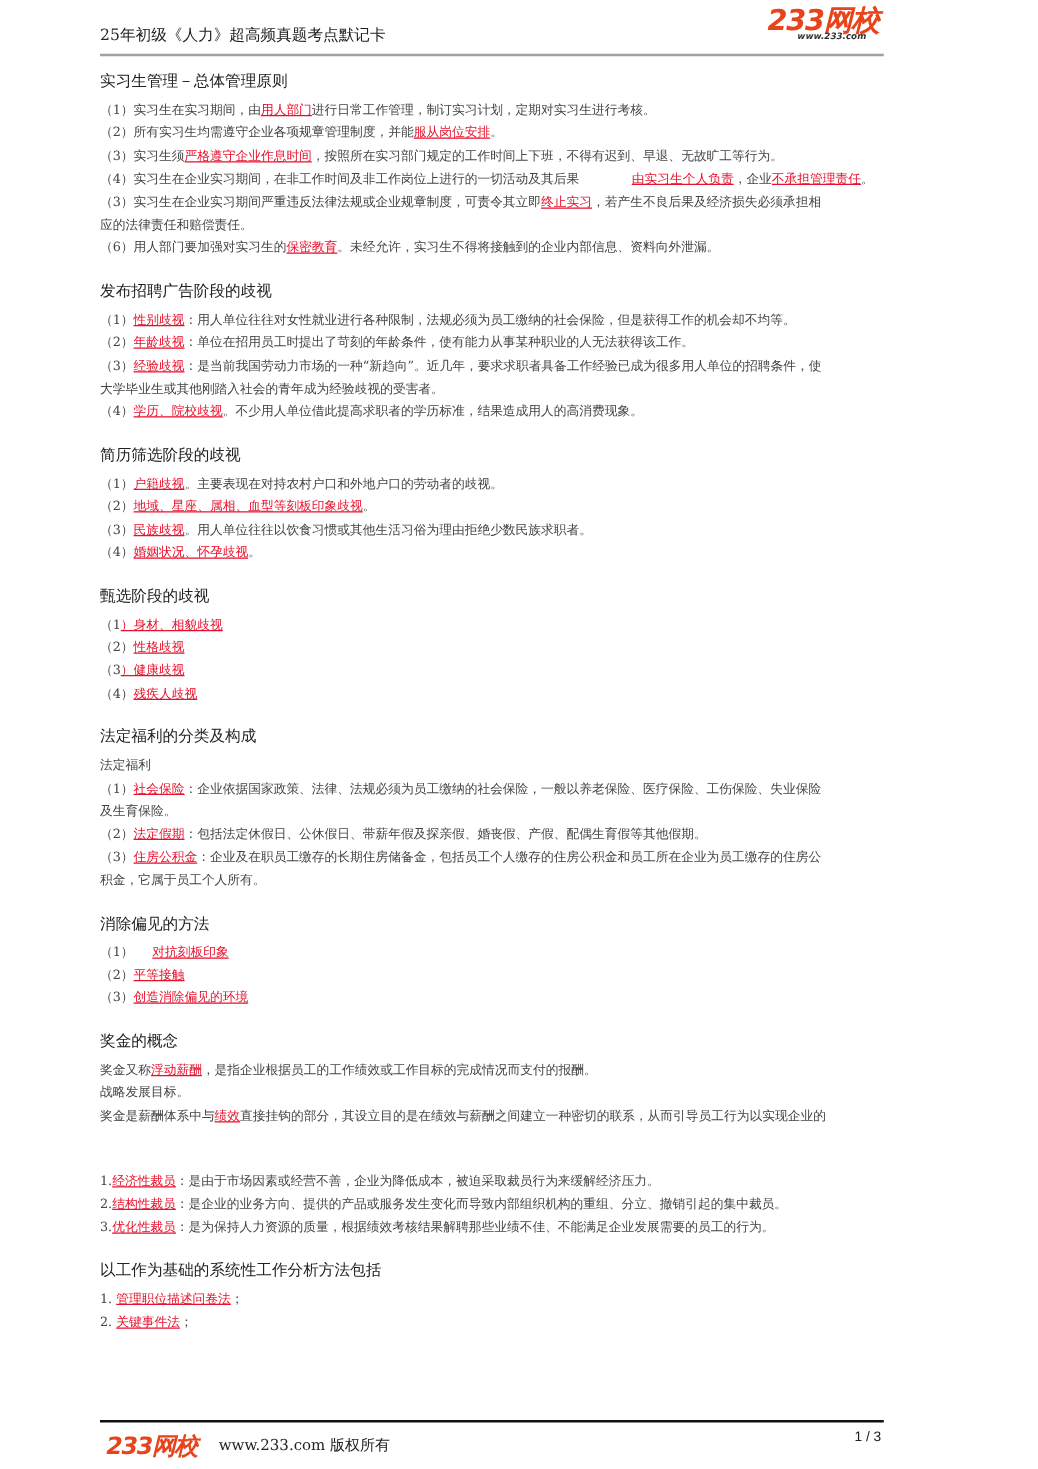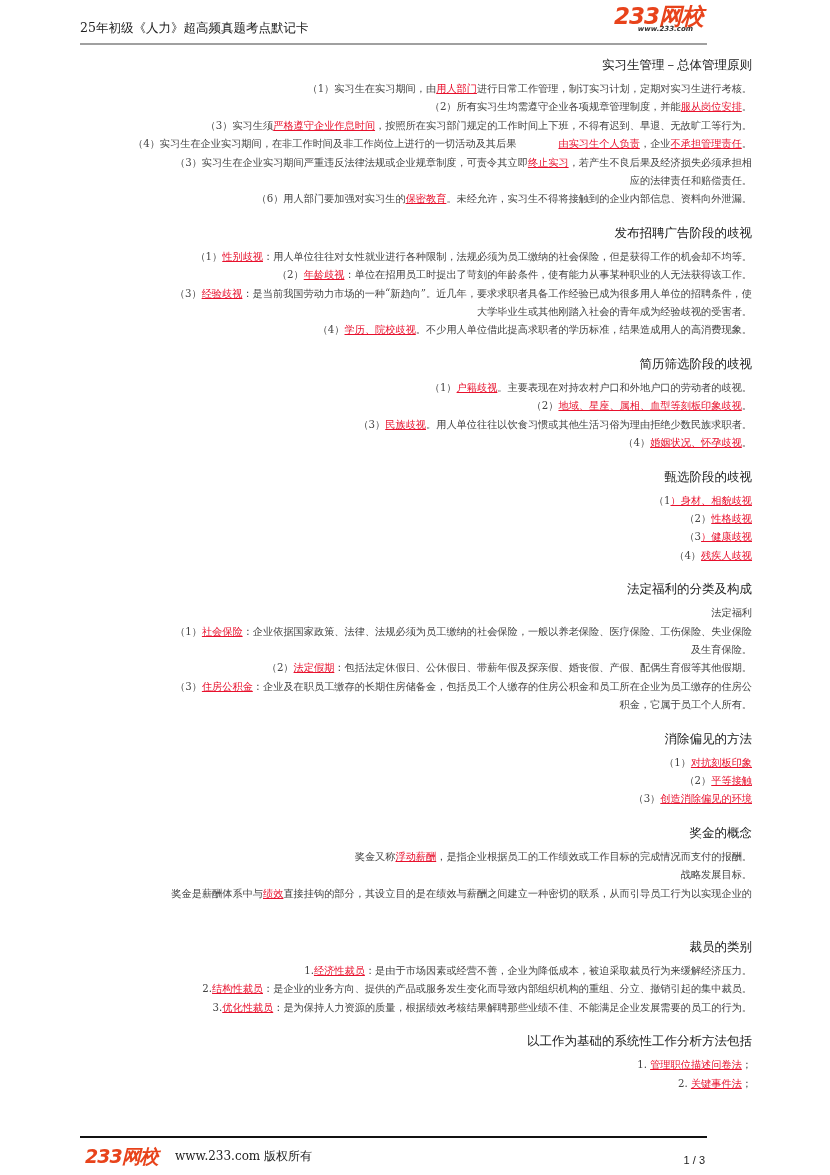--- a/index.html
+++ b/index.html
@@ -7,30 +7,30 @@
   body { font-family: "DejaVu Sans", "Liberation Sans", sans-serif; color: #333333; position: relative; }
 
   .header { position: absolute; left: 80px; top: 3px; width: 627px; height: 59px; }
   .header-title { position: absolute; left: 0; top: 17px; font-size: 12.5px; color: #222; font-family: "DejaVu Serif", "Liberation Serif", serif; }
   .logo { position: absolute; right: 0; top: 0; width: 100px; height: 32px; }
   .logo-main { position: absolute; right: 4px; top: -2px; font-size: 23px; font-weight: bold; font-style: italic; color: #e8431b; letter-spacing: -1px; font-family: "DejaVu Sans", sans-serif; }
   .logo-sub { position: absolute; right: 14px; top: 22px; font-size: 7px; font-weight: bold; font-style: italic; color: #333; font-family: "DejaVu Sans", sans-serif; }
   .header-rule { position: absolute; left: 0; top: 40px; width: 627px; height: 2px; background: #a0a0a0; }
 
   .content { position: absolute; left: 80px; top: 55px; width: 672px; }
-  .section { margin-bottom: 0; text-align: right; }
+  .section { margin-bottom: 0; }
   .sec-title { font-size: 12.5px; color: #222; line-height: 20px; font-family: "DejaVu Serif", "Liberation Serif", serif; margin-bottom: 5px; }
   .line { font-size: 10.2px; line-height: 18.4px; color: #444; font-family: "DejaVu Serif", "Liberation Serif", serif; }
   .kw { color: #e8112d; text-decoration: underline; }
 
   .footer { position: absolute; left: 80px; top: 1135px; width: 627px; height: 40px; }
   .footer-rule { position: absolute; left: 0; top: 1px; width: 627px; height: 2px; background: #111; }
   .footer-logo { position: absolute; left: 5px; top: 9px; font-size: 19px; font-weight: bold; font-style: italic; color: #e8431b; letter-spacing: -1px; }
   .footer-text { position: absolute; left: 95px; top: 13px; font-size: 12px; color: #222; font-family: "DejaVu Serif", "Liberation Serif", serif; }
-  .page-num { position: absolute; right: 2px; top: 19px; font-size: 11px; color: #222; font-family: "Liberation Sans", sans-serif; }
+  .page-num { position: absolute; right: 2px; top: 9px; font-size: 11px; color: #222; font-family: "Liberation Sans", sans-serif; }
 </style>
 </head>
 <body>
 
 <div class="header">
   <div class="header-title">25年初级《人力》超高频真题考点默记卡</div>
   <div class="logo">
     <span class="logo-main">233网校</span>
     <span class="logo-sub">www.233.com</span>
   </div>
@@ -79,34 +79,33 @@
       <div class="line"><span>法定福利</span></div>
       <div class="line"><span>（1）</span><span class="kw" style="color: rgb(232, 17, 45); text-decoration: underline;">社会保险</span><span>：企业依据国家政策、法律、法规必须为员工缴纳的社会保险，一般以养老保险、医疗保险、工伤保险、失业保险</span></div>
       <div class="line"><span>及生育保险。</span></div>
       <div class="line"><span>（2）</span><span class="kw" style="color: rgb(232, 17, 45);">法定假期</span><span>：包括法定休假日、公休假日、带薪年假及探亲假、婚丧假、产假、配偶生育假等其他假期。</span></div>
       <div class="line"><span>（3）</span><span class="kw" style="color: rgb(232, 17, 45);">住房公积金</span><span>：企业及在职员工缴存的长期住房储备金，包括员工个人缴存的住房公积金和员工所在企业为员工缴存的住房公</span></div>
       <div class="line"><span>积金，它属于员工个人所有。</span></div>
       <div style="height: 14px;"></div>
     </div>
     <div class="section">
       <div class="sec-title">消除偏见的方法</div>
-      <div class="line"><span>（1）</span><span class="kw" style="color: rgb(232, 17, 45);">对抗刻板印象</span></div>
+      <div class="line"><span>（1）</span><span class="kw" style="color: rgb(232, 17, 45); margin-left: 15px;">对抗刻板印象</span></div>
       <div class="line"><span>（2）</span><span class="kw" style="color: rgb(232, 17, 45);">平等接触</span></div>
       <div class="line"><span>（3）</span><span class="kw" style="color: rgb(232, 17, 45);">创造消除偏见的环境</span></div>
       <div style="height: 14px;"></div>
     </div>
     <div class="section">
       <div class="sec-title">奖金的概念</div>
       <div class="line"><span>奖金又称</span><span class="kw" style="color: rgb(232, 17, 45);">浮动薪酬</span><span>，是指企业根据员工的工作绩效或工作目标的完成情况而支付的报酬。</span></div>
       <div class="line"><span>战略发展目标。</span></div>
       <div class="line"><span>奖金是薪酬体系中与</span><span class="kw" style="color: rgb(232, 17, 45);">绩效</span><span>直接挂钩的部分，其设立目的是在绩效与薪酬之间建立一种密切的联系，从而引导员工行为以实现企业的</span></div>
       <div style="height: 34px;"></div>
     </div>
     <div class="section">
-      <div class="sec-title">裁员的类别</div>
       <div class="line"><span>1.</span><span class="kw" style="color: rgb(232, 17, 45);">经济性裁员</span><span>：是由于市场因素或经营不善，企业为降低成本，被迫采取裁员行为来缓解经济压力。</span></div>
       <div class="line"><span>2.</span><span class="kw" style="color: rgb(232, 17, 45);">结构性裁员</span><span>：是企业的业务方向、提供的产品或服务发生变化而导致内部组织机构的重组、分立、撤销引起的集中裁员。</span></div>
       <div class="line"><span>3.</span><span class="kw" style="color: rgb(232, 17, 45);">优化性裁员</span><span>：是为保持人力资源的质量，根据绩效考核结果解聘那些业绩不佳、不能满足企业发展需要的员工的行为。</span></div>
       <div style="height: 14px;"></div>
     </div>
     <div class="section">
       <div class="sec-title">以工作为基础的系统性工作分析方法包括</div>
       <div class="line"><span>1. </span><span class="kw" style="color: rgb(232, 17, 45);">管理职位描述问卷法</span><span>；</span></div>
       <div class="line"><span>2. </span><span class="kw" style="color: rgb(232, 17, 45);">关键事件法</span><span>；</span></div>
       <div style="height: 14px;"></div>

